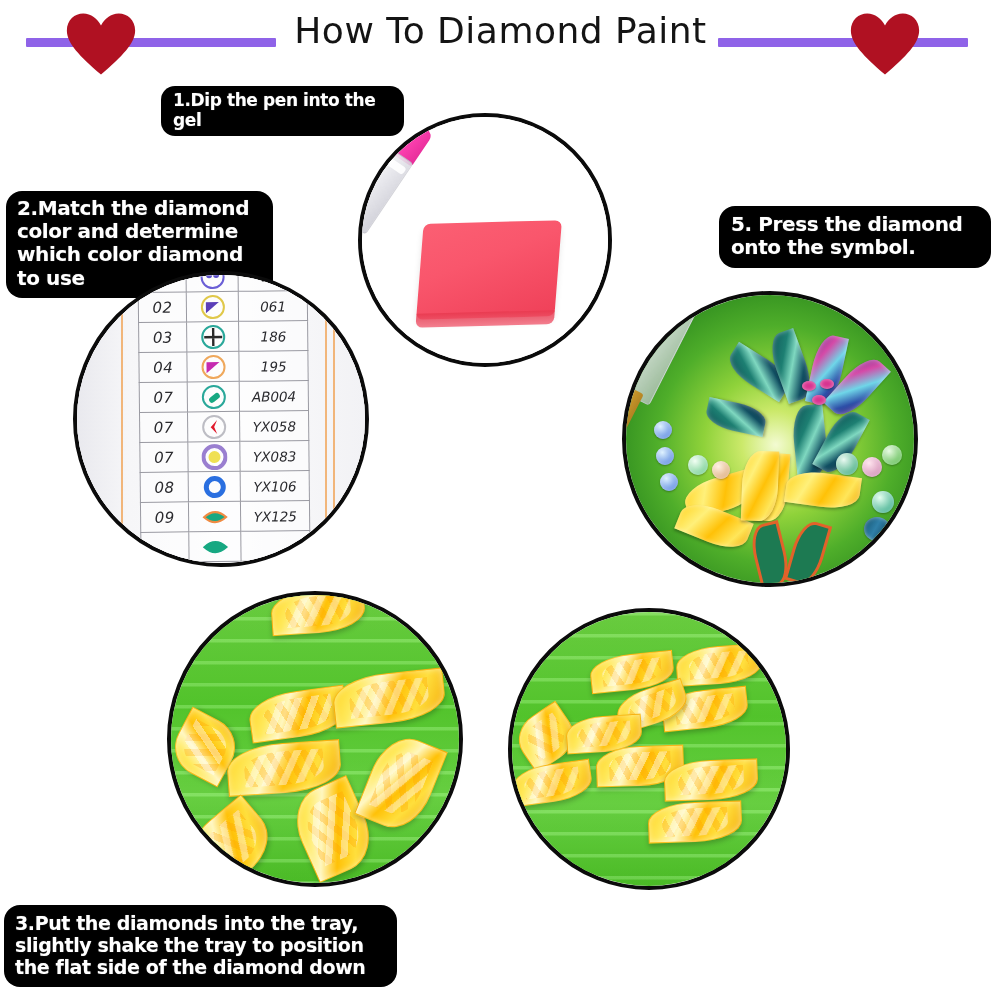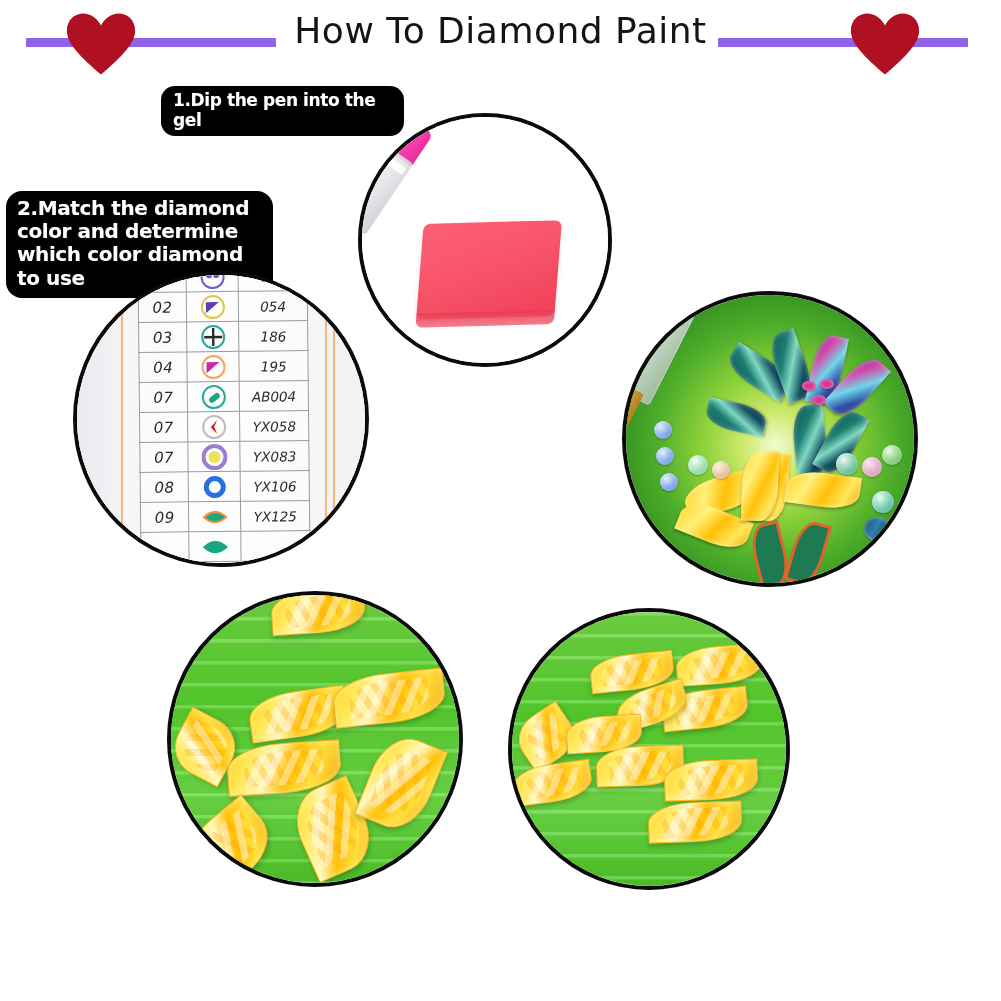--- a/index.html
+++ b/index.html
@@ -271,21 +271,21 @@
               <td class="code">028</td>
             </tr>
             <tr>
               <td class="num">02</td>
               <td class="sym">
                 <span class="sym-wrap"><svg viewBox="0 0 26 26" width="26" height="26">
                     <circle cx="13" cy="13" r="11" fill="none" stroke="#e0c84a" stroke-width="2"></circle>
                     <path d="M6 8 L19 8 L6 19 Z" fill="#5b3fb8"></path>
                   </svg></span>
               </td>
-              <td class="code">054</td>
+              <td class="code">061</td>
             </tr>
             <tr>
               <td class="num">03</td>
               <td class="sym">
                 <span class="sym-wrap"><svg viewBox="0 0 26 26" width="26" height="26">
                     <circle cx="13" cy="13" r="11" fill="none" stroke="#2aa89a" stroke-width="2"></circle>
                     <path d="M13 4 V22 M4 13 H22" stroke="#2a2a2a" stroke-width="2.4"></path>
                   </svg></span>
               </td>
               <td class="code">186</td>
@@ -355,20 +355,21 @@
                     <path d="M2 13 Q13 3 24 13 Q13 23 2 13 Z" fill="#17a882" stroke="#17a882" stroke-width="2.2"></path>
                   </svg></span>
               </td>
               <td class="code"></td>
             </tr>
           </tbody>
       </table>
     </div>
   </div>
 
+  <div class="plabel" id="label-5">5.  Press the diamond onto the symbol.</div>
 
   <div class="photo" id="photo-5">
     <div class="inner">
       <div class="mandala">
 
         <div class="petal dark" style="left:118px;top:44px;width:30px;height:66px;transform:rotate(-58deg)"></div>
         <div class="petal dark" style="left:150px;top:36px;width:30px;height:70px;transform:rotate(-20deg)"></div>
         <div class="petal iris" style="left:186px;top:40px;width:30px;height:70px;transform:rotate(12deg)"></div>
         <div class="petal iris" style="left:216px;top:58px;width:30px;height:68px;transform:rotate(42deg)"></div>
         <div class="petal dark" style="left:168px;top:110px;width:32px;height:72px;transform:rotate(-6deg)"></div>
@@ -402,20 +403,21 @@
           <div class="body"></div>
           <div class="collar"></div>
           <div class="gold"></div>
         </div>
 
         <div class="petal yellow" style="left:116px;top:156px;width:36px;height:70px;transform:rotate(2deg);z-index:5"></div>
       </div>
     </div>
   </div>
 
+  <div class="plabel" id="label-3">3.Put the diamonds into the tray, slightly shake the tray to position the flat side of the diamond down</div>
 
   <div class="photo" id="photo-3">
     <div class="inner">
       <div class="tray"></div>
       <div class="gem mq" style="left:100px;top:-6px;width:92px;height:42px;transform:rotate(-4deg)"></div>
       <div class="gem mq" style="left:78px;top:96px;width:96px;height:44px;transform:rotate(-8deg)"></div>
       <div class="gem mq" style="left:162px;top:78px;width:110px;height:48px;transform:rotate(-6deg)"></div>
       <div class="gem mq" style="left:4px;top:122px;width:58px;height:58px;transform:rotate(-62deg)"></div>
       <div class="gem mq" style="left:56px;top:148px;width:112px;height:48px;transform:rotate(-4deg)"></div>
       <div class="gem mq" style="left:128px;top:190px;width:66px;height:86px;transform:rotate(-24deg)"></div>

